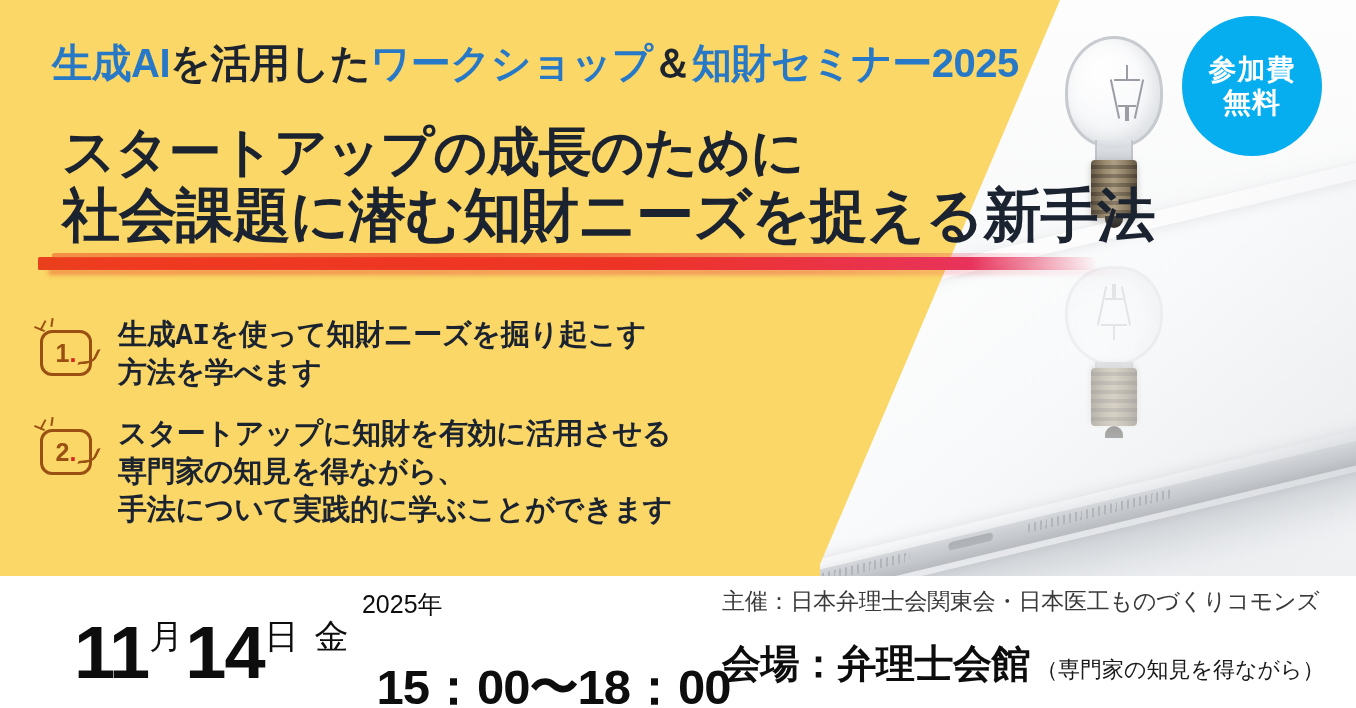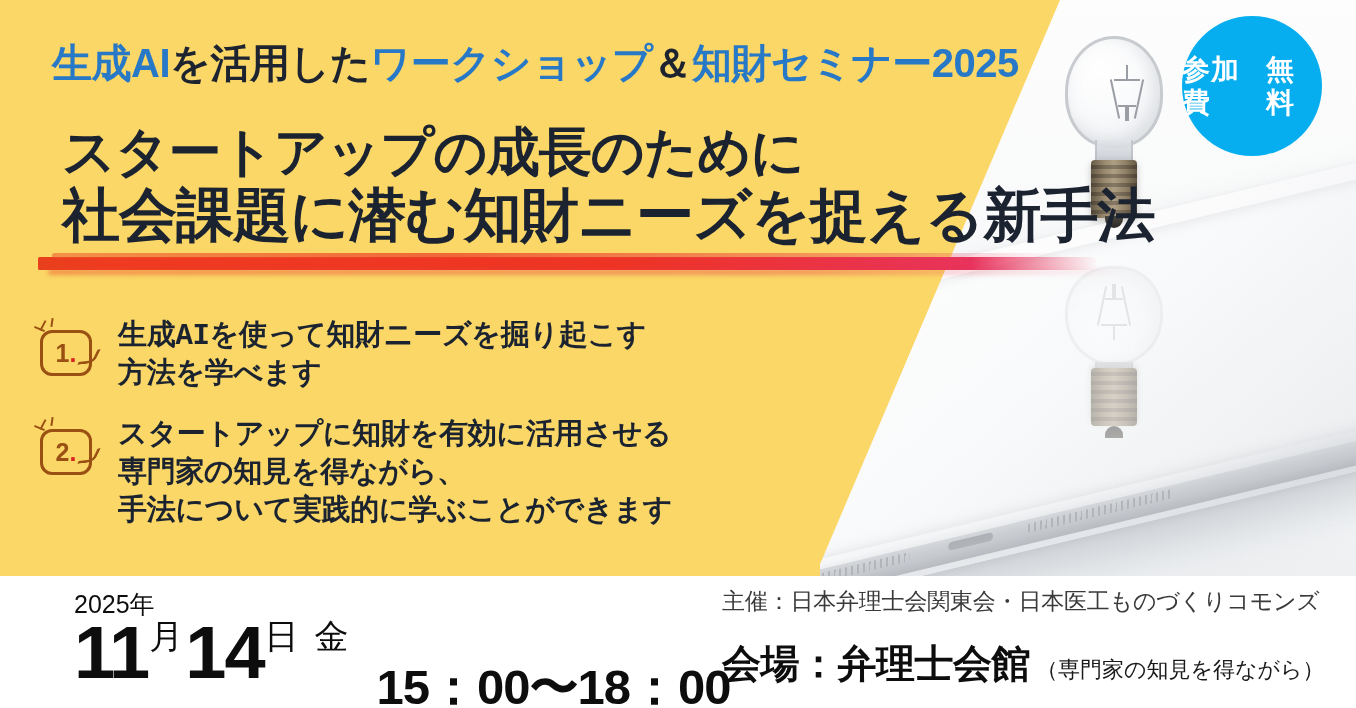--- a/index.html
+++ b/index.html
@@ -181,21 +181,21 @@
     white-space:nowrap;
   }
   .title-l1{ font-size:53px; display:block; }
   .title-l2{ font-size:58px; display:block; margin-top:2px; }
 
   
   .badge{
     position:absolute; left:1182px; top:16px;
     width:140px; height:140px; border-radius:50%;
     background:#06aeef;
-    display:flex; 
+    display:flex; flex-direction:column;
     align-items:center; justify-content:center;
     color:#ffffff; font-weight:bold;
     line-height:1.18; font-size:28px;
     letter-spacing:1px;
   }
 
   
   .bullets{ position:absolute; left:34px; top:318px; width:740px; }
   .bullet{ display:flex; align-items:flex-start; }
   .bullet + .bullet{ margin-top:24px; }
@@ -237,21 +237,21 @@
 
   
   .bottom{
     position:absolute; left:0; top:576px; width:1356px; height:132px;
     background:#ffffff;
   }
   .date-block{
     position:absolute; left:74px; top:16px;
     color:#0d0d0d;
   }
-  .year{ font-size:25px; letter-spacing:0px; font-weight:400; line-height:1; }
+  .year{ font-size:25px; letter-spacing:0px; font-weight:400; line-height:1;text-align:center; }
   .date-line{ display:flex; align-items:flex-start; margin-top:2px; }
   .dnum{ font-size:74px; font-weight:bold; line-height:.92; letter-spacing:-2px; }
   .dunit{ font-size:34px; font-weight:400; line-height:1; margin:0 2px 0 1px; }
   .dow{ font-size:34px; font-weight:400; line-height:1; margin-left:14px; }
   .time{ font-size:49px; font-weight:bold; line-height:1; margin-left:28px; letter-spacing:-1px;margin-top:44px; }
 
   .right-block{ position:absolute; left:722px; top:10px; }
   .host{
     font-size:23px; color:#3a3a3a; letter-spacing:-.2px;
     white-space:nowrap; font-weight:400;

